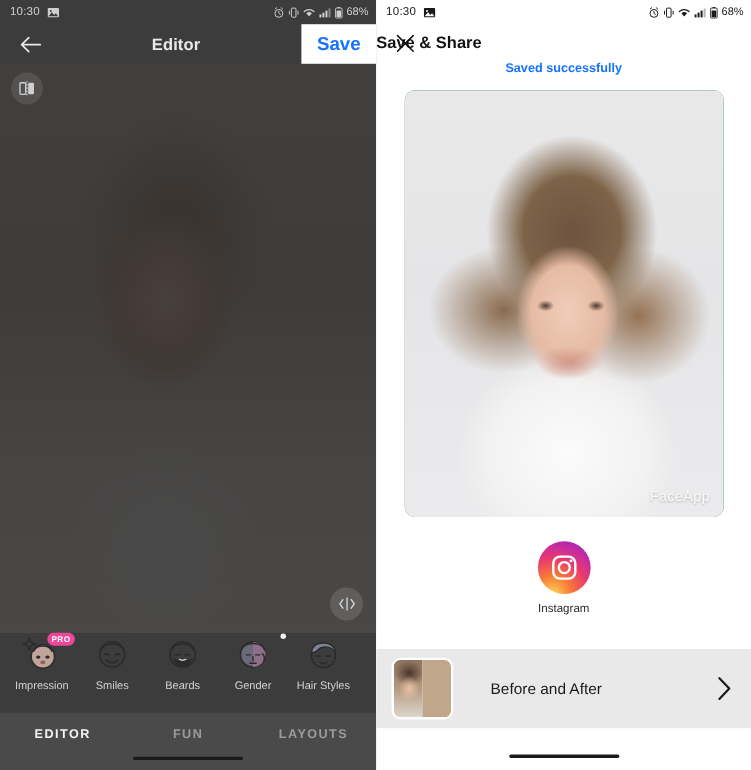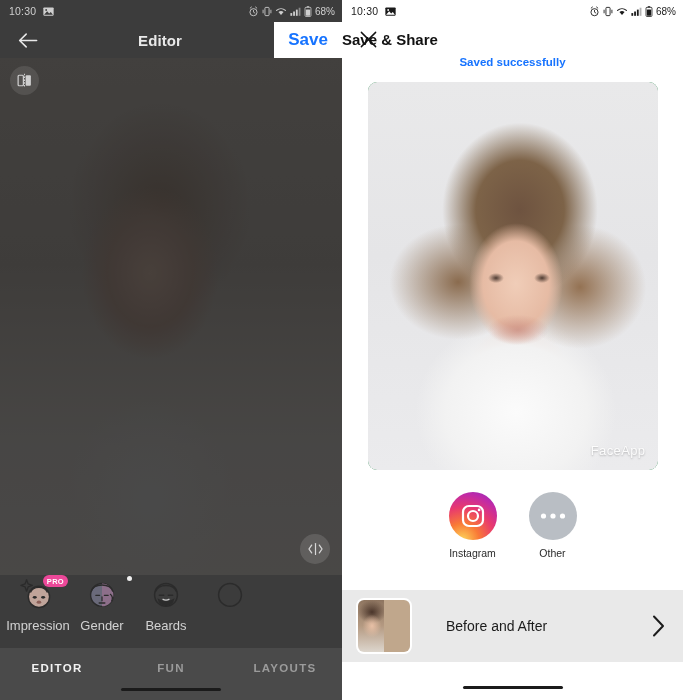--- a/index.html
+++ b/index.html
@@ -83,21 +83,21 @@
     position:absolute; z-index:7; left:0; right:0; top:575px;
     height:65px; display:flex; align-items:flex-start;
     padding-left:6px; overflow:hidden;
   }
   .filt {
     width:64px; flex:0 0 64px; position:relative;
     display:flex; flex-direction:column; align-items:center;
   }
   .filt-ico { width:38px; height:38px; position:relative; }
   .filt-lbl {
-    margin-top:5px; font-size:13px; color:#d2d2d2;
+    margin-top:5px; font-size:10px; color:#d2d2d2;
     white-space:nowrap;
   }
   .pro-badge {
     position:absolute; right:2px; top:0px;
     background:#ec4899; color:#fff;
     font-size:7.5px; font-weight:bold;
     border-radius:6px; padding:1.5px 4px 1.5px 4px;
     letter-spacing:.3px;
   }
   .dot-badge {
@@ -303,50 +303,72 @@
           <ellipse cx="16.6" cy="23.5" rx="2.1" ry="1.5" fill="#2b2b2b"></ellipse>
           <ellipse cx="25.4" cy="23.5" rx="2.1" ry="1.5" fill="#2b2b2b"></ellipse>
           <ellipse cx="21" cy="28.6" rx="2.4" ry="1.7" fill="#8c5f58"></ellipse>
           <path d="M8 5 L9.6 9.4 L14 11 L9.6 12.6 L8 17 L6.4 12.6 L2 11 L6.4 9.4 Z" fill="none" stroke="#2b2b2b" stroke-width="1.4" stroke-linejoin="round"></path>
         </svg>
       </div>
       <div class="pro-badge">PRO</div>
       <div class="filt-lbl">Impression</div>
     </div>
 
+    <div class="filt">
+      <div class="filt-ico">
+        <svg width="38" height="38" viewBox="0 0 40 40">
+          <circle cx="20" cy="21" r="12" fill="none" stroke="#2b2b2b" stroke-width="1.6"></circle>
+          <path d="M9 17.5 q2 -6.5 11 -6.5 q9 0 11 6.5" stroke="#2b2b2b" stroke-width="1.6" fill="none"></path>
+          <path d="M12.5 21.5 q2 -2 4.4 0 M23.1 21.5 q2.2 -2 4.4 0" stroke="#2b2b2b" stroke-width="1.5" fill="none" stroke-linecap="round"></path>
+          <path d="M14.5 26.5 q5.5 5 11 0" stroke="#2b2b2b" stroke-width="1.6" fill="none" stroke-linecap="round"></path>
+        </svg>
+      </div>
+      <div class="filt-lbl">Smiles</div>
+    </div>
+
+    <div class="filt">
+      <div class="filt-ico">
+        <svg width="38" height="38" viewBox="0 0 40 40">
+          <circle cx="20" cy="21" r="12" fill="none" stroke="#2b2b2b" stroke-width="1.6"></circle>
+          <path d="M9 17.5 q2 -6.5 11 -6.5 q9 0 11 6.5" stroke="#2b2b2b" stroke-width="1.6" fill="none"></path>
+          <path d="M13 21.3 h4.6 M22.4 21.3 h4.6" stroke="#2b2b2b" stroke-width="1.6" stroke-linecap="round"></path>
+          <path d="M11 24.5 q1.5 8 9 8 q7.5 0 9 -8 q-4 3 -9 3 q-5 0 -9 -3 Z" fill="#2b2b2b"></path>
+          <path d="M16.4 25.4 q3.6 2.2 7.2 0" stroke="#c9c9c9" stroke-width="1.3" fill="none"></path>
+        </svg>
+      </div>
+      <div class="filt-lbl">Beards</div>
+    </div>
 
     <div class="filt">
       <div class="filt-ico">
         <svg width="38" height="38" viewBox="0 0 40 40">
           <circle cx="20" cy="21" r="12" fill="#6a6a7a" stroke="#2b2b2b" stroke-width="1.5"></circle>
           <path d="M20 9 a12 12 0 0 1 12 12 a12 12 0 0 1 -12 12 Z" fill="#8d6f8a"></path>
           <path d="M8.5 17.5 q2 -7 11.5 -7 q9.5 0 11.5 7" stroke="#2b2b2b" stroke-width="1.5" fill="none"></path>
           <path d="M28.5 20 q4 3 1.5 8" stroke="#2b2b2b" stroke-width="1.4" fill="none"></path>
           <path d="M13.5 21.4 h4 M22.5 21.4 h4" stroke="#2b2b2b" stroke-width="1.4" stroke-linecap="round"></path>
           <path d="M20 23 v4" stroke="#2b2b2b" stroke-width="1.3" stroke-linecap="round"></path>
           <path d="M17 29.5 h6" stroke="#2b2b2b" stroke-width="1.4" stroke-linecap="round"></path>
         </svg>
       </div>
       <div class="dot-badge"></div>
       <div class="filt-lbl">Gender</div>
     </div>
 
     <div class="filt">
       <div class="filt-ico">
         <svg width="38" height="38" viewBox="0 0 40 40">
-          <circle cx="20" cy="21" r="12" fill="none" stroke="#2b2b2b" stroke-width="1.6"></circle>
-          <path d="M9 17.5 q2 -6.5 11 -6.5 q9 0 11 6.5" stroke="#2b2b2b" stroke-width="1.6" fill="none"></path>
-          <path d="M13 21.3 h4.6 M22.4 21.3 h4.6" stroke="#2b2b2b" stroke-width="1.6" stroke-linecap="round"></path>
-          <path d="M11 24.5 q1.5 8 9 8 q7.5 0 9 -8 q-4 3 -9 3 q-5 0 -9 -3 Z" fill="#2b2b2b"></path>
-          <path d="M16.4 25.4 q3.6 2.2 7.2 0" stroke="#c9c9c9" stroke-width="1.3" fill="none"></path>
-        </svg>
-      </div>
-      <div class="filt-lbl">Beards</div>
-    </div>
-
+          <circle cx="20" cy="22" r="11.5" fill="none" stroke="#2b2b2b" stroke-width="1.6"></circle>
+          <path d="M8.5 19 q1 -9 11.5 -9 q10.5 0 11.5 9 q-3 -4.5 -8 -5 q-6 -0.5 -9 3 q-2.5 2.8 -6 2 Z" fill="#7b8596" stroke="#2b2b2b" stroke-width="1.4" stroke-linejoin="round"></path>
+          <path d="M13.3 22.6 h4 M22.7 22.6 h4" stroke="#2b2b2b" stroke-width="1.5" stroke-linecap="round"></path>
+          <path d="M16.5 28.5 q3.5 2.4 7 0" stroke="#2b2b2b" stroke-width="1.5" fill="none" stroke-linecap="round"></path>
+        </svg>
+      </div>
+      <div class="filt-lbl">Hair Styles</div>
+    </div>
 
     <div class="filt">
       <div class="filt-ico">
         <svg width="38" height="38" viewBox="0 0 40 40">
           <circle cx="20" cy="21" r="12" fill="none" stroke="#2b2b2b" stroke-width="1.6"></circle>
         </svg>
       </div>
 
     </div>
 
@@ -436,30 +458,20 @@
           <rect x="3" y="3" width="20" height="20" rx="6" fill="none" stroke="#fff" stroke-width="2.2"></rect>
           <circle cx="13" cy="13" r="5" fill="none" stroke="#fff" stroke-width="2.2"></circle>
           <circle cx="19.1" cy="6.9" r="1.35" fill="#fff"></circle>
         </svg>
       </div>
       <div class="soc-lbl">Instagram</div>
     </div>
 
 
 
-    <div class="social">
-      <div class="soc-circle soc-ot">
-        <svg width="28" height="10" viewBox="0 0 28 10">
-          <circle cx="4.5" cy="5" r="2.6" fill="#fff"></circle>
-          <circle cx="14" cy="5" r="2.6" fill="#fff"></circle>
-          <circle cx="23.5" cy="5" r="2.6" fill="#fff"></circle>
-        </svg>
-      </div>
-      <div class="soc-lbl">Other</div>
-    </div>
 
   </div>
 
   <div class="ba-card">
     <div class="ba-thumb">
       <div class="ba-half ba-before"></div>
       <div class="ba-half ba-after"></div>
     </div>
     <div class="ba-title">Before and After</div>
     <div class="ba-arrow">

